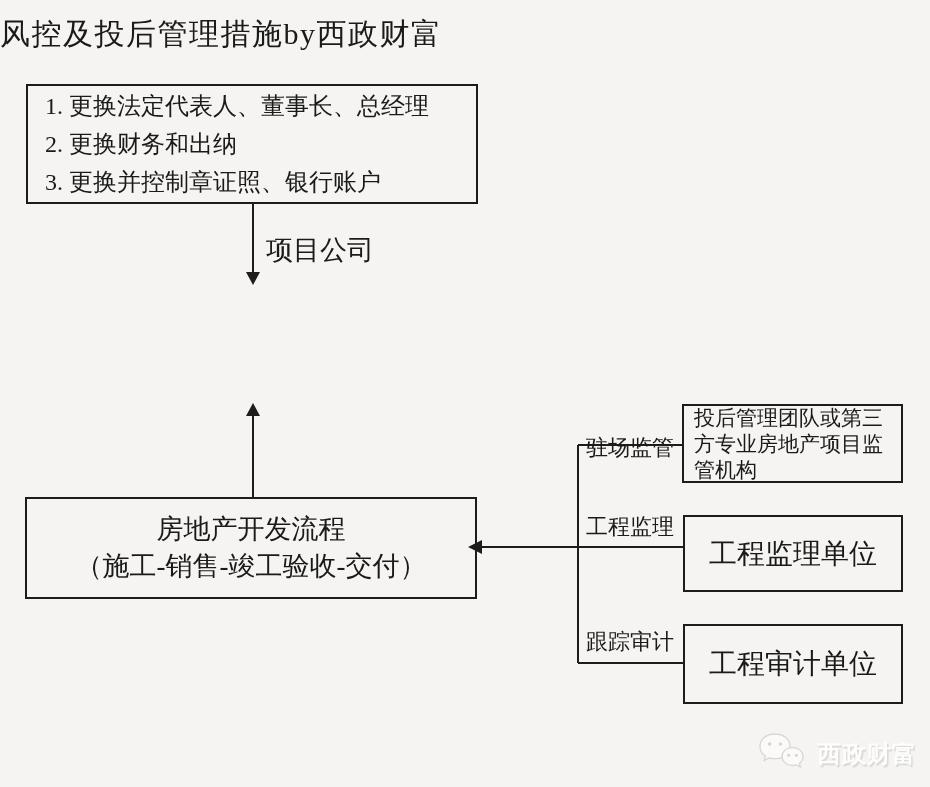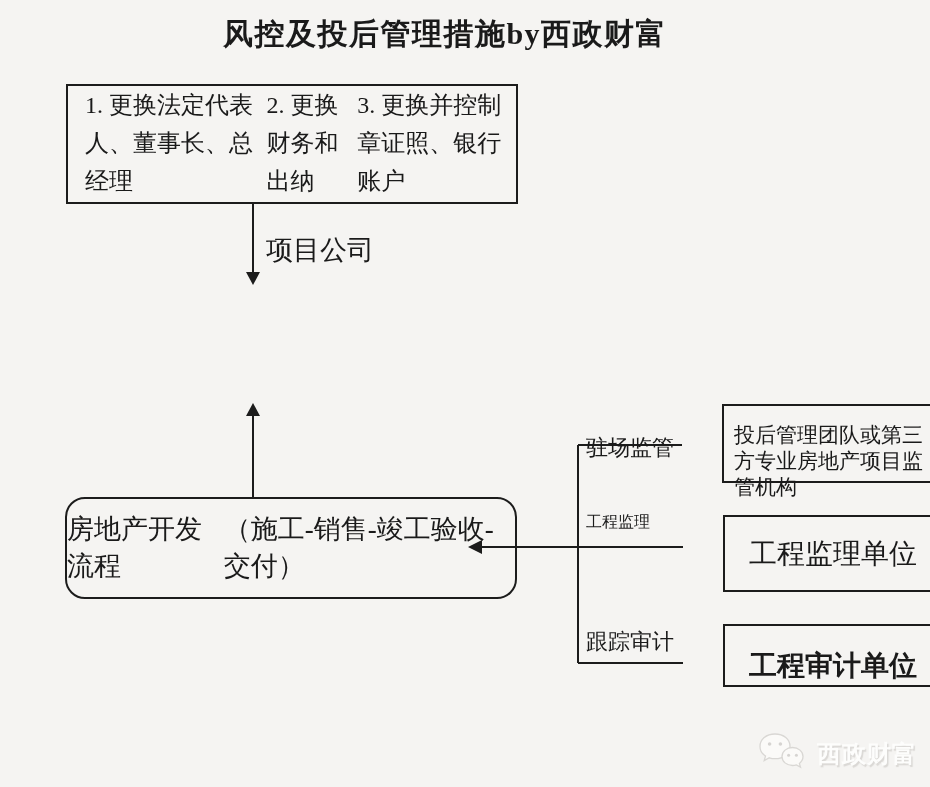--- a/index.html
+++ b/index.html
@@ -12,47 +12,46 @@
   body{font-family:"Liberation Serif","DejaVu Serif",serif;}
   .stage{
     position:relative;
     width:930px;height:787px;
     background:var(--bg);
     overflow:hidden;
     color:var(--text);
   }
   .title{
     position:absolute;left:0;top:14px;width:890px;
-    text-align:center;
-    font-size:30px;font-weight:bold;letter-spacing:1.5px;
+    text-align:left;
+    font-size:30px;font-weight:normal;letter-spacing:1.5px;
   }
   .connectors{position:absolute;left:0;top:0;}
   .box{
     position:absolute;
     border:2px solid var(--line);
-    display:flex;flex-direction:row;justify-content:center;
+    display:flex;flex-direction:column;justify-content:center;
     background:transparent;
-    margin-left:40px;
   }
   .box-a{left:26px;top:84px;width:452px;height:120px;
     padding-left:17px;font-size:24px;line-height:38px;}
   .box-b{left:26px;top:284px;width:452px;height:120px;
     align-items:center;font-size:28px;}
   .box-c{left:25px;top:497px;width:452px;height:102px;
-    align-items:center;font-size:27px;line-height:37px;border-radius:20px;}
+    align-items:center;font-size:27px;line-height:37px;}
   .box-d{left:682px;top:404px;width:221px;height:79px;
     padding:16px 10px;font-size:21px;line-height:26px;word-break:break-all;text-align:left;}
   .box-e{left:683px;top:515px;width:220px;height:77px;
     align-items:center;font-size:28px;}
-  .box-f{left:683px;top:624px;width:220px;height:63px;
-    align-items:flex-end;font-size:28px;font-weight:bold;}
+  .box-f{left:683px;top:624px;width:220px;height:80px;
+    align-items:center;font-size:28px;}
   .flow-label{position:absolute;white-space:nowrap;}
   .label-control{left:266px;top:232px;font-size:27px;}
   .label-branch-1{left:586px;top:409px;font-size:22px;margin-top:24px;}
-  .label-branch-2{left:586px;top:512px;font-size:16px;font-family:Liberation Serif, serif;}
+  .label-branch-2{left:586px;top:512px;font-size:22px;font-family:Liberation Serif, serif;}
   .label-branch-3{left:586px;top:627px;font-size:22px;}
   .watermark{
     position:absolute;left:758px;top:731px;
     display:flex;align-items:center;gap:13px;
   }
   .watermark-text{
     font-size:24px;font-weight:bold;color:#fdfdfc;
     text-shadow:1.5px 1.5px 1px #dad8d5;
     letter-spacing:1px;
   }

